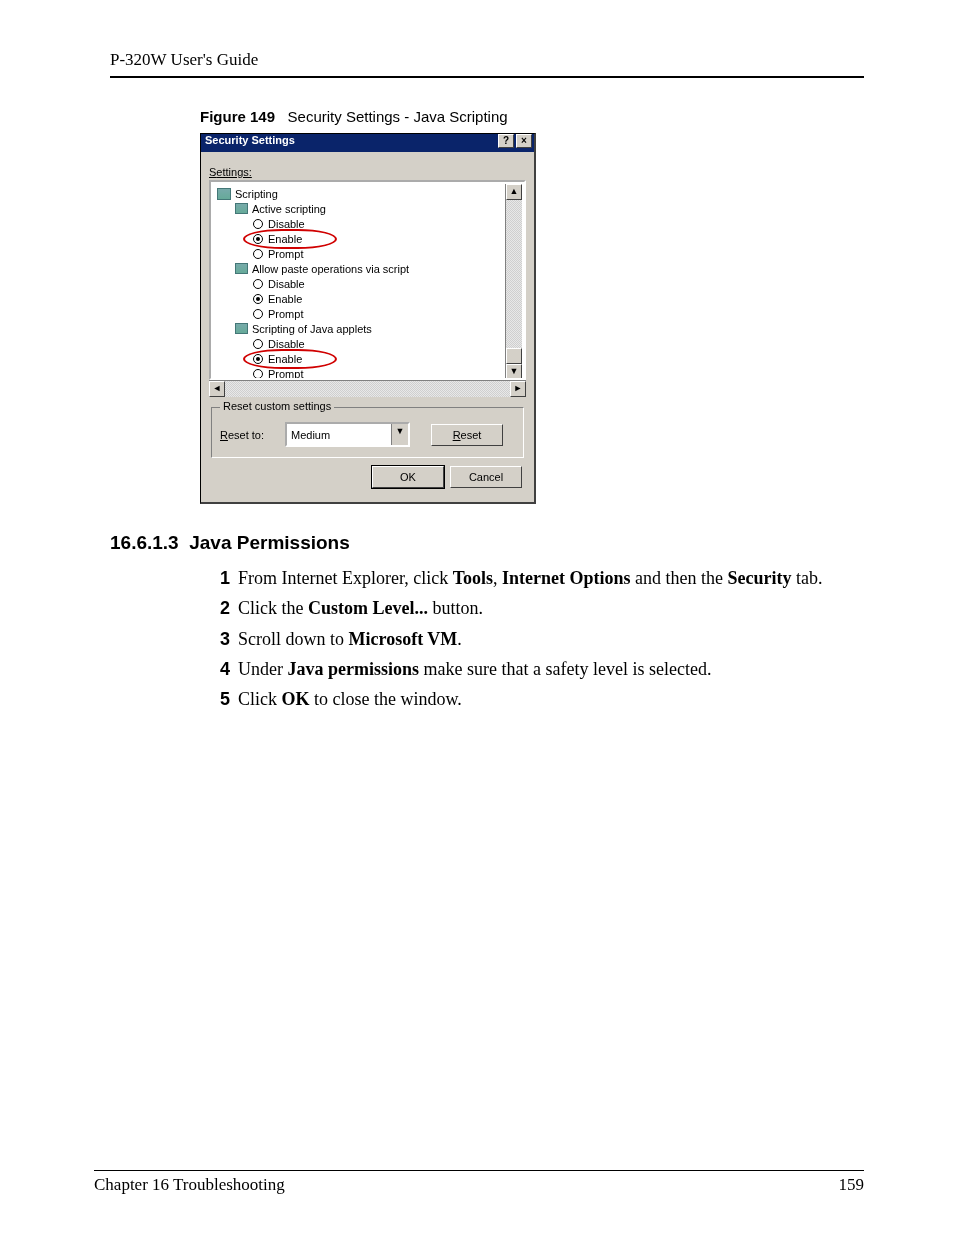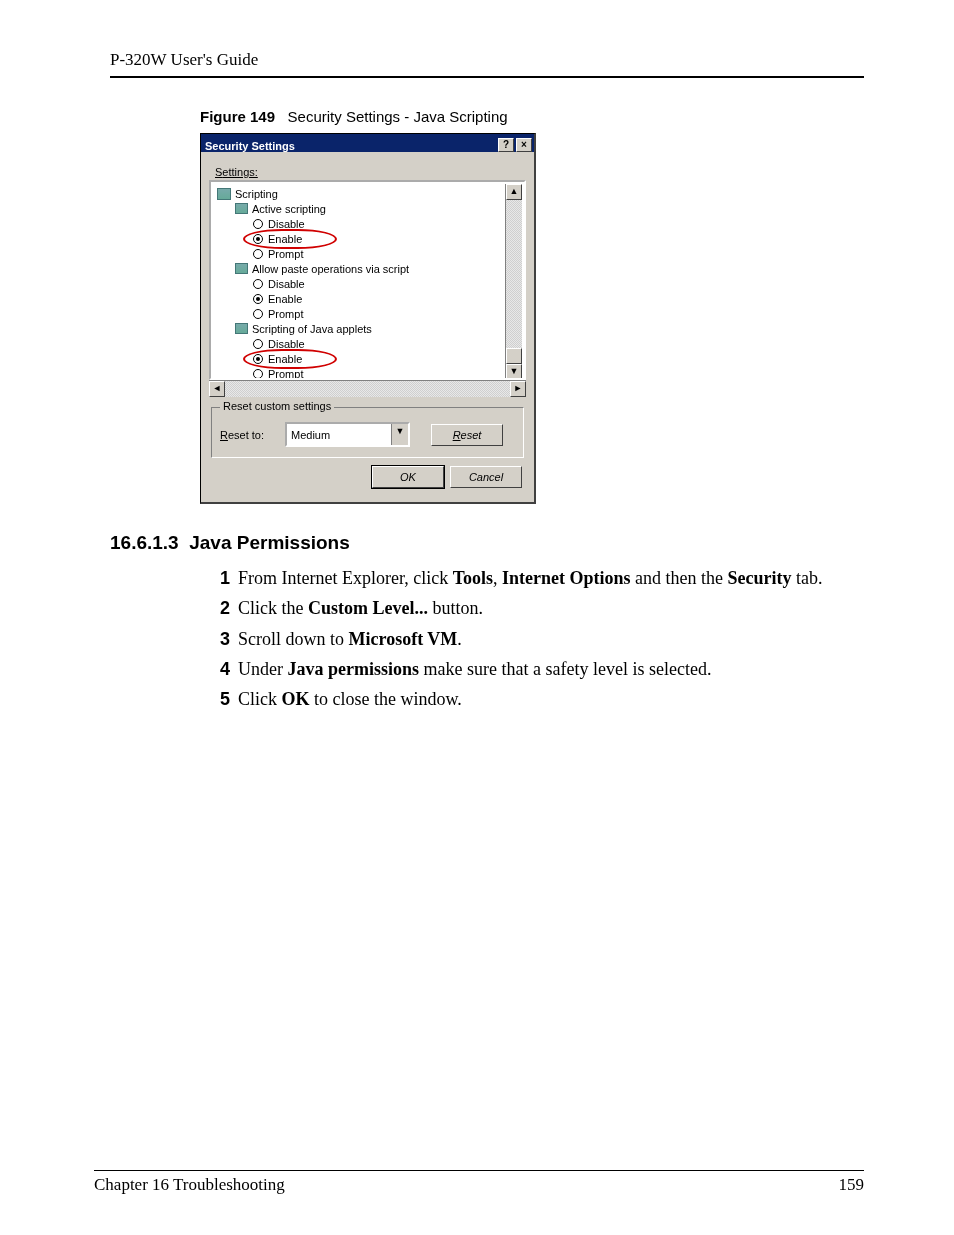--- a/index.html
+++ b/index.html
@@ -42,21 +42,21 @@
     font-size: 11px;
     border: 1px solid #000;
     border-right: 2px solid #404040;
     border-bottom: 2px solid #404040;
     box-sizing: border-box;
   }
   .titlebar {
     background: #0a246a;
     color: #fff;
     display: flex;
-    align-items: flex-end;
+    align-items: flex-start;
     height: 18px;
     padding: 0 2px 0 4px;
     font-weight: bold;
   }
   .titlebar .spacer { flex: 1; }
   .titlebar .tb-btn {
     width: 16px; height: 14px;
     background: #d4d0c8;
     color: #000;
     font-weight: bold;
@@ -67,21 +67,21 @@
     border: 1px solid #fff;
     border-right-color: #404040;
     border-bottom-color: #404040;
     box-sizing: border-box;
     font-family: Arial, sans-serif;
   }
   .dlg-body {
     padding: 10px 8px 8px 8px;
   }
   .settings-label {
-    margin: 4px 0 2px 6px;
+    margin: 4px 0 2px 0;
     text-decoration: underline;
   }
   .settings-label u { text-decoration: underline; }
   .tree-wrap {
     position: relative;
   }
   .tree {
     background: #fff;
     border: 2px inset #fff;
     height: 200px;
@@ -229,21 +229,20 @@
     min-width: 72px;
     height: 22px;
     background: #d4d0c8;
     border: 1px solid #fff;
     border-right-color: #404040;
     border-bottom-color: #404040;
     text-align: center;
     line-height: 20px;
     box-sizing: border-box;
     padding: 0 8px;
-    font-style: italic;
   }
   .dlg-buttons {
     display: flex;
     justify-content: flex-end;
     gap: 6px;
     padding: 0 4px 6px 0;
   }
   .btn.default {
     outline: 1px solid #000;
   }

